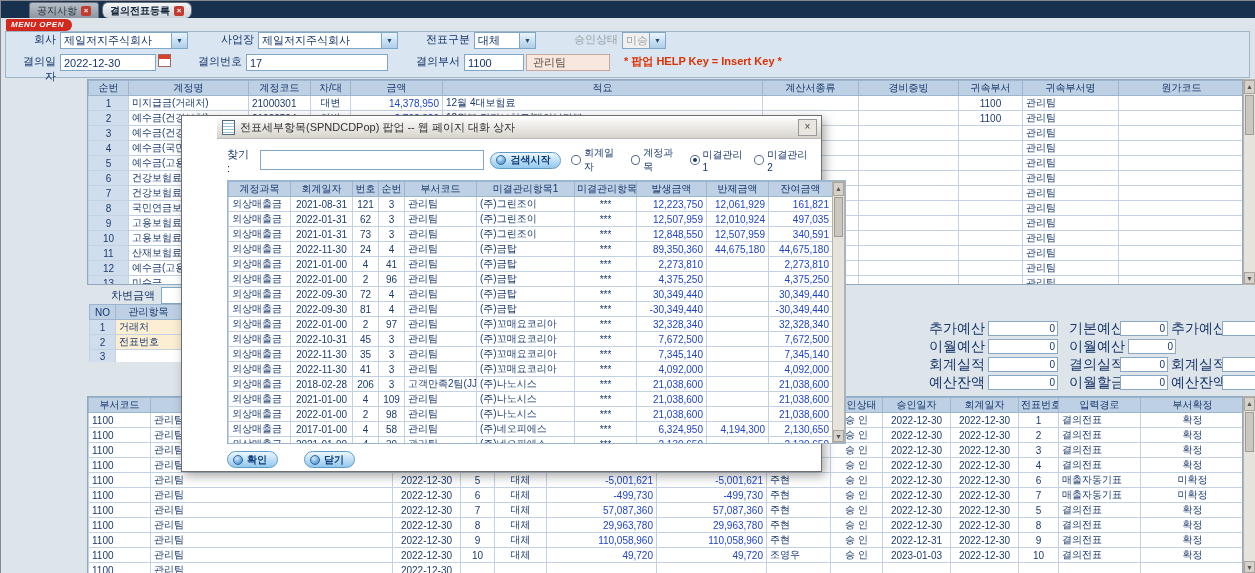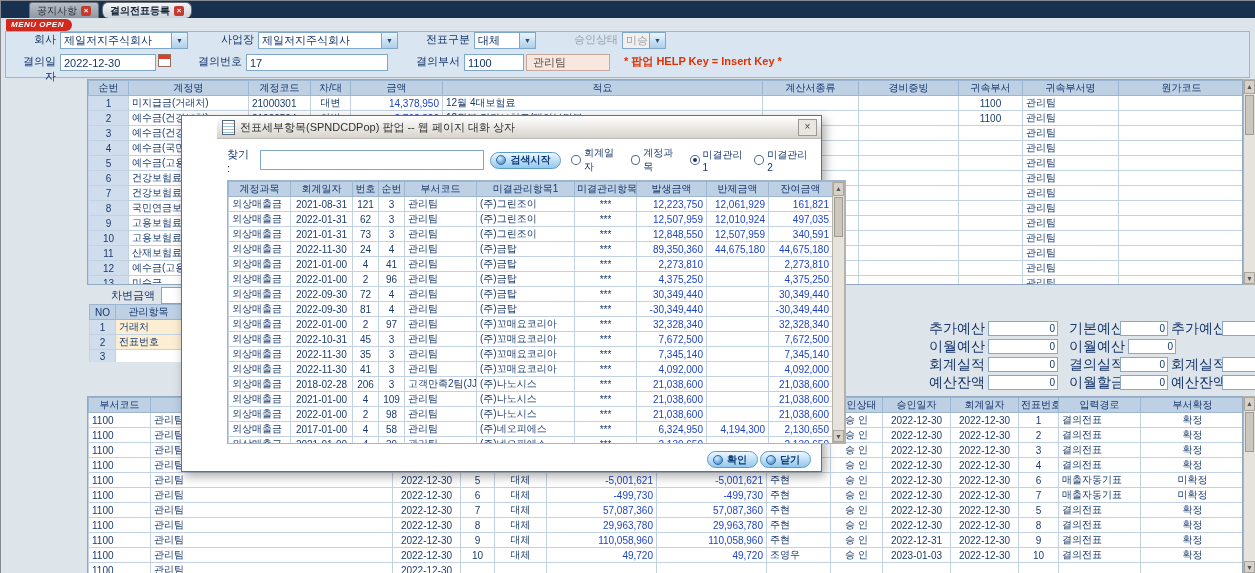--- a/index.html
+++ b/index.html
@@ -95,21 +95,21 @@
   .radios{display:flex;gap:8px;margin-left:4px;align-items:center;}
   .radio{display:inline-flex;align-items:center;gap:3px;font-size:10px;color:#16366b;}
   .rb{width:10px;height:10px;border-radius:50%;border:1px solid #566b85;background:#fff;box-sizing:border-box;
       display:inline-flex;align-items:center;justify-content:center;}
   .rb.on::after{content:'';width:4px;height:4px;border-radius:50%;background:#143a6e;}
   .popup-grid-wrap{position:relative;height:262px;border:1px solid #9db6d0;overflow:hidden;width:617px;}
   .pgrid td{height:12px;}
   .pgrid td:nth-child(2),.pgrid td:nth-child(3),.pgrid td:nth-child(4),.pgrid td:nth-child(7){text-align:center;}
   .pgrid td:nth-child(8),.pgrid td:nth-child(9),.pgrid td:nth-child(10){text-align:right;color:#1d44c8;}
   .pscroll{position:absolute;right:0;top:0;height:100%;}
-  .popup-btns{display:flex;justify-content:flex-end;gap:2px;margin-top:7px;}
+  .popup-btns{display:flex;justify-content:flex-start;gap:26px;margin-top:7px;}
 </style>
 </head>
 <body>
 
 <div class="app">
 
   <div class="titlebar">
     <div class="tab">
       <span>공지사항</span>
       <span class="tab-close">×</span>

